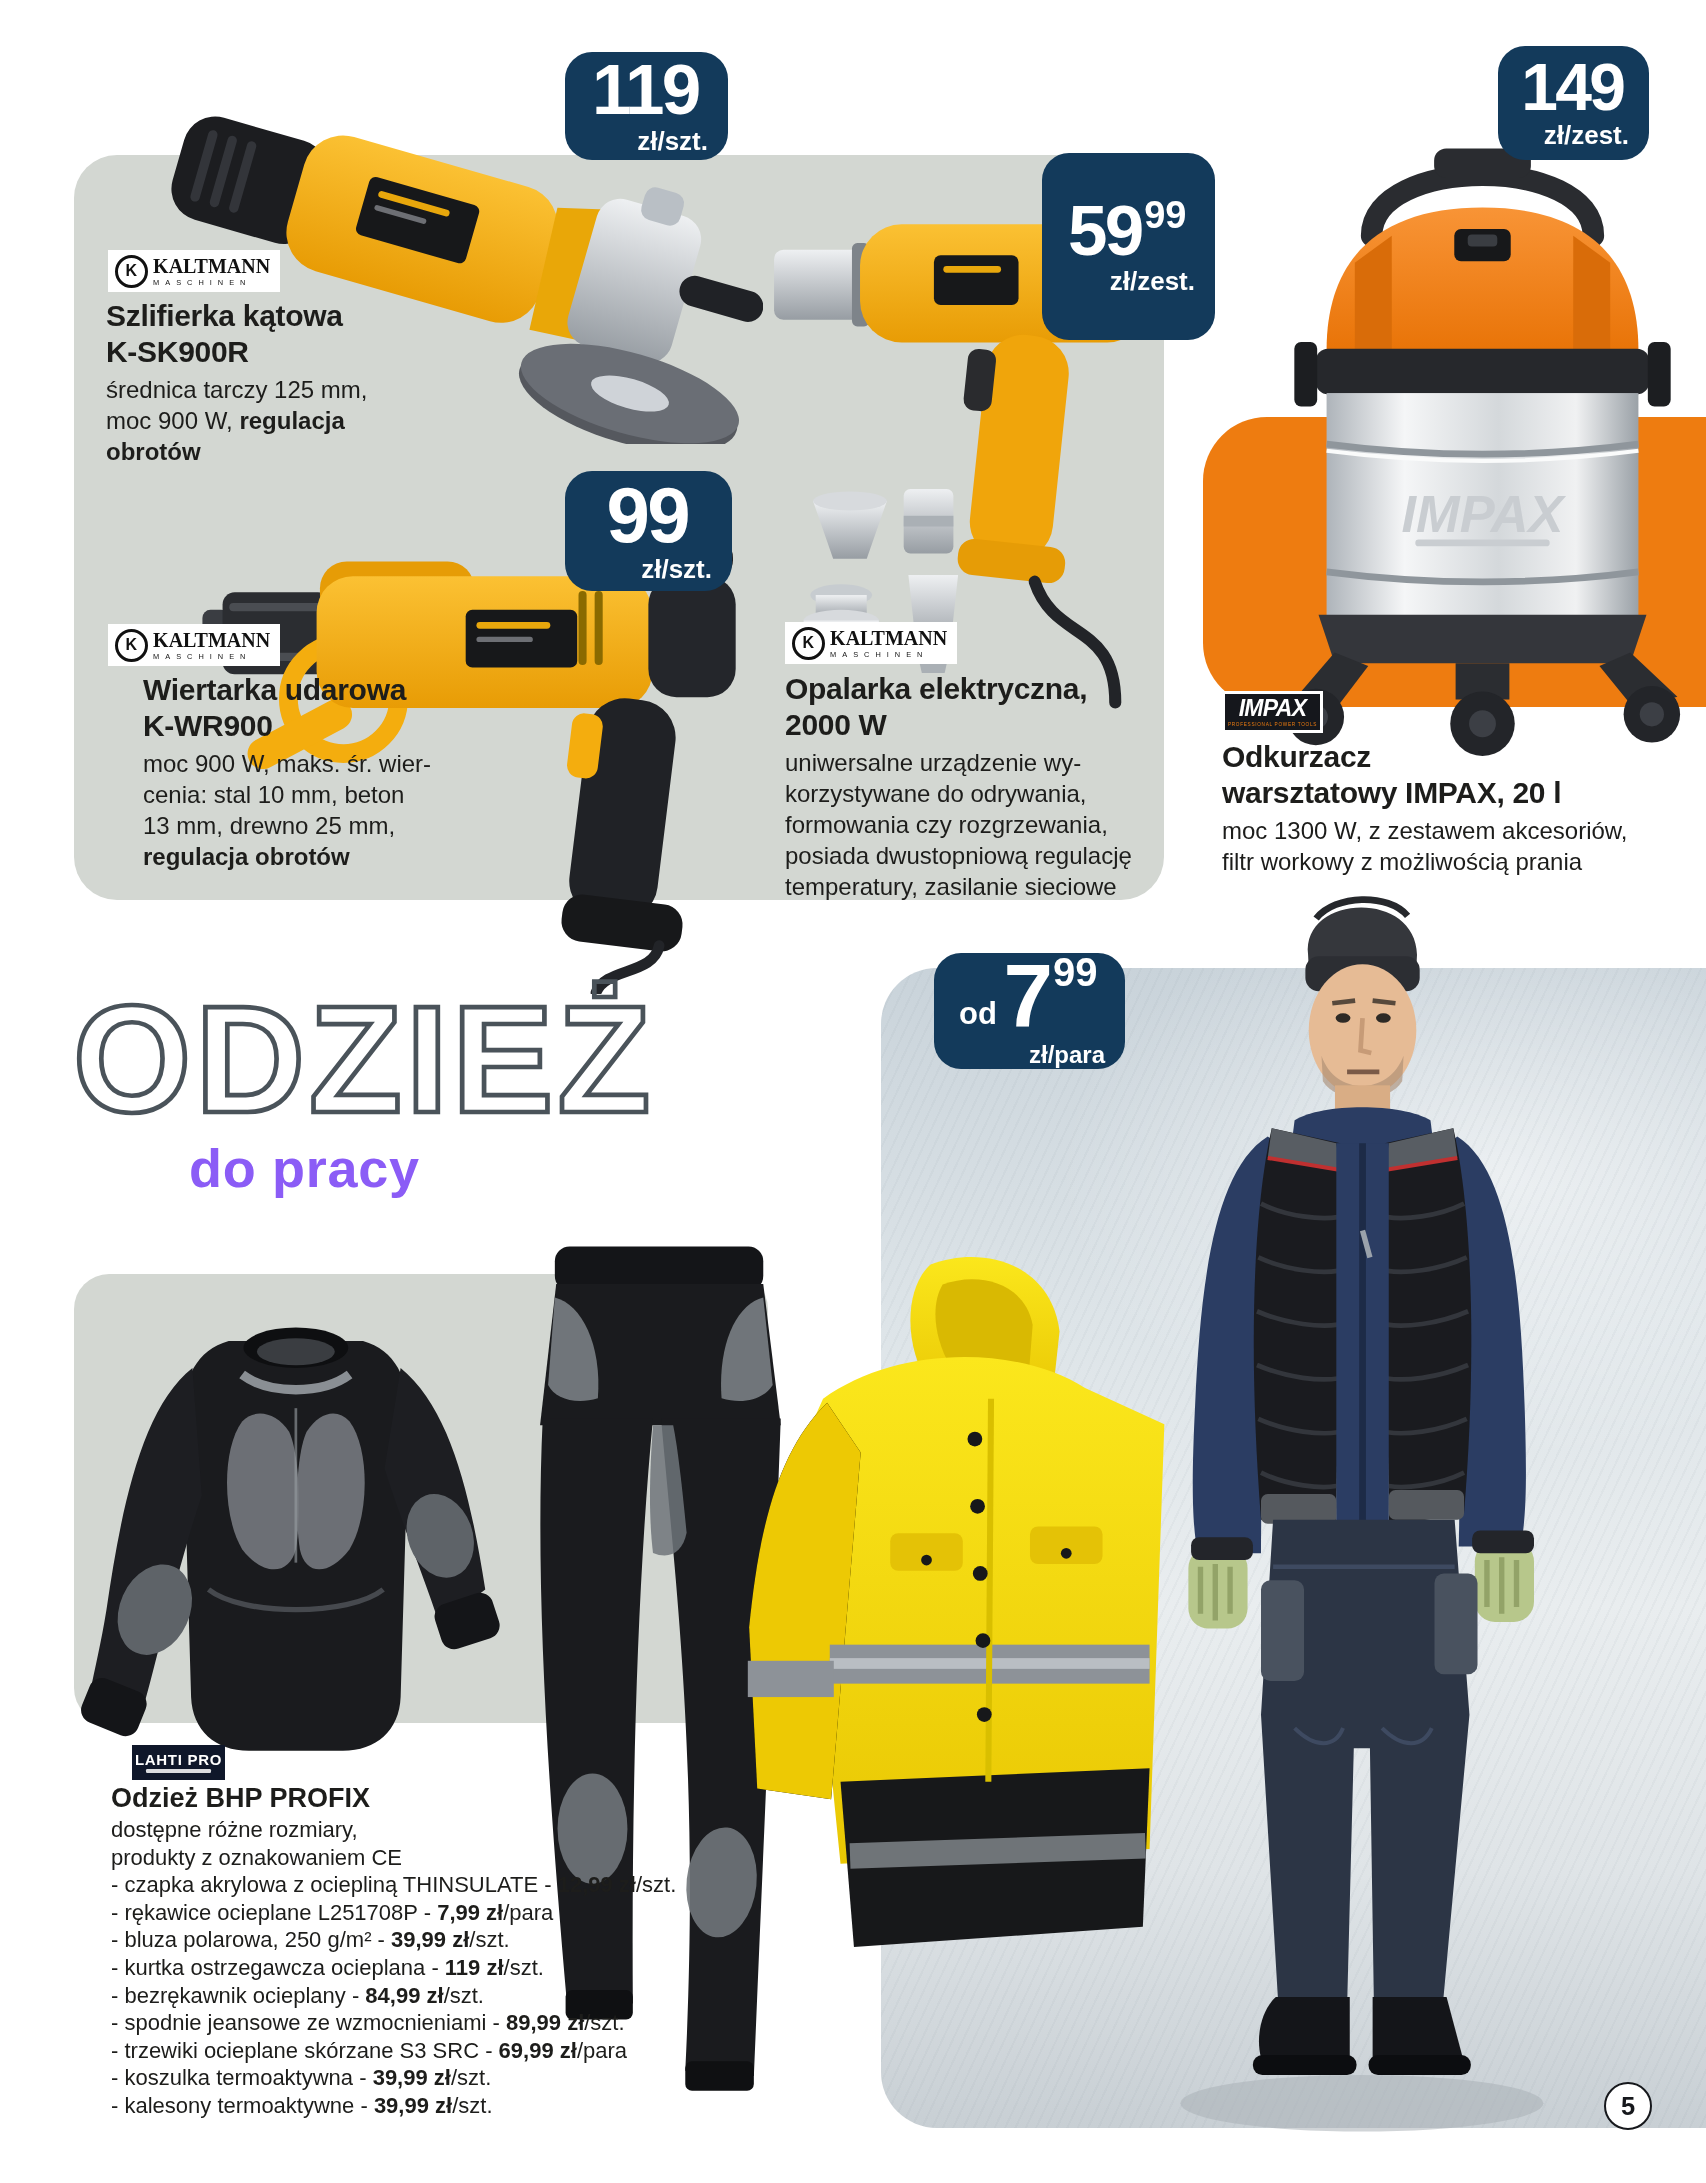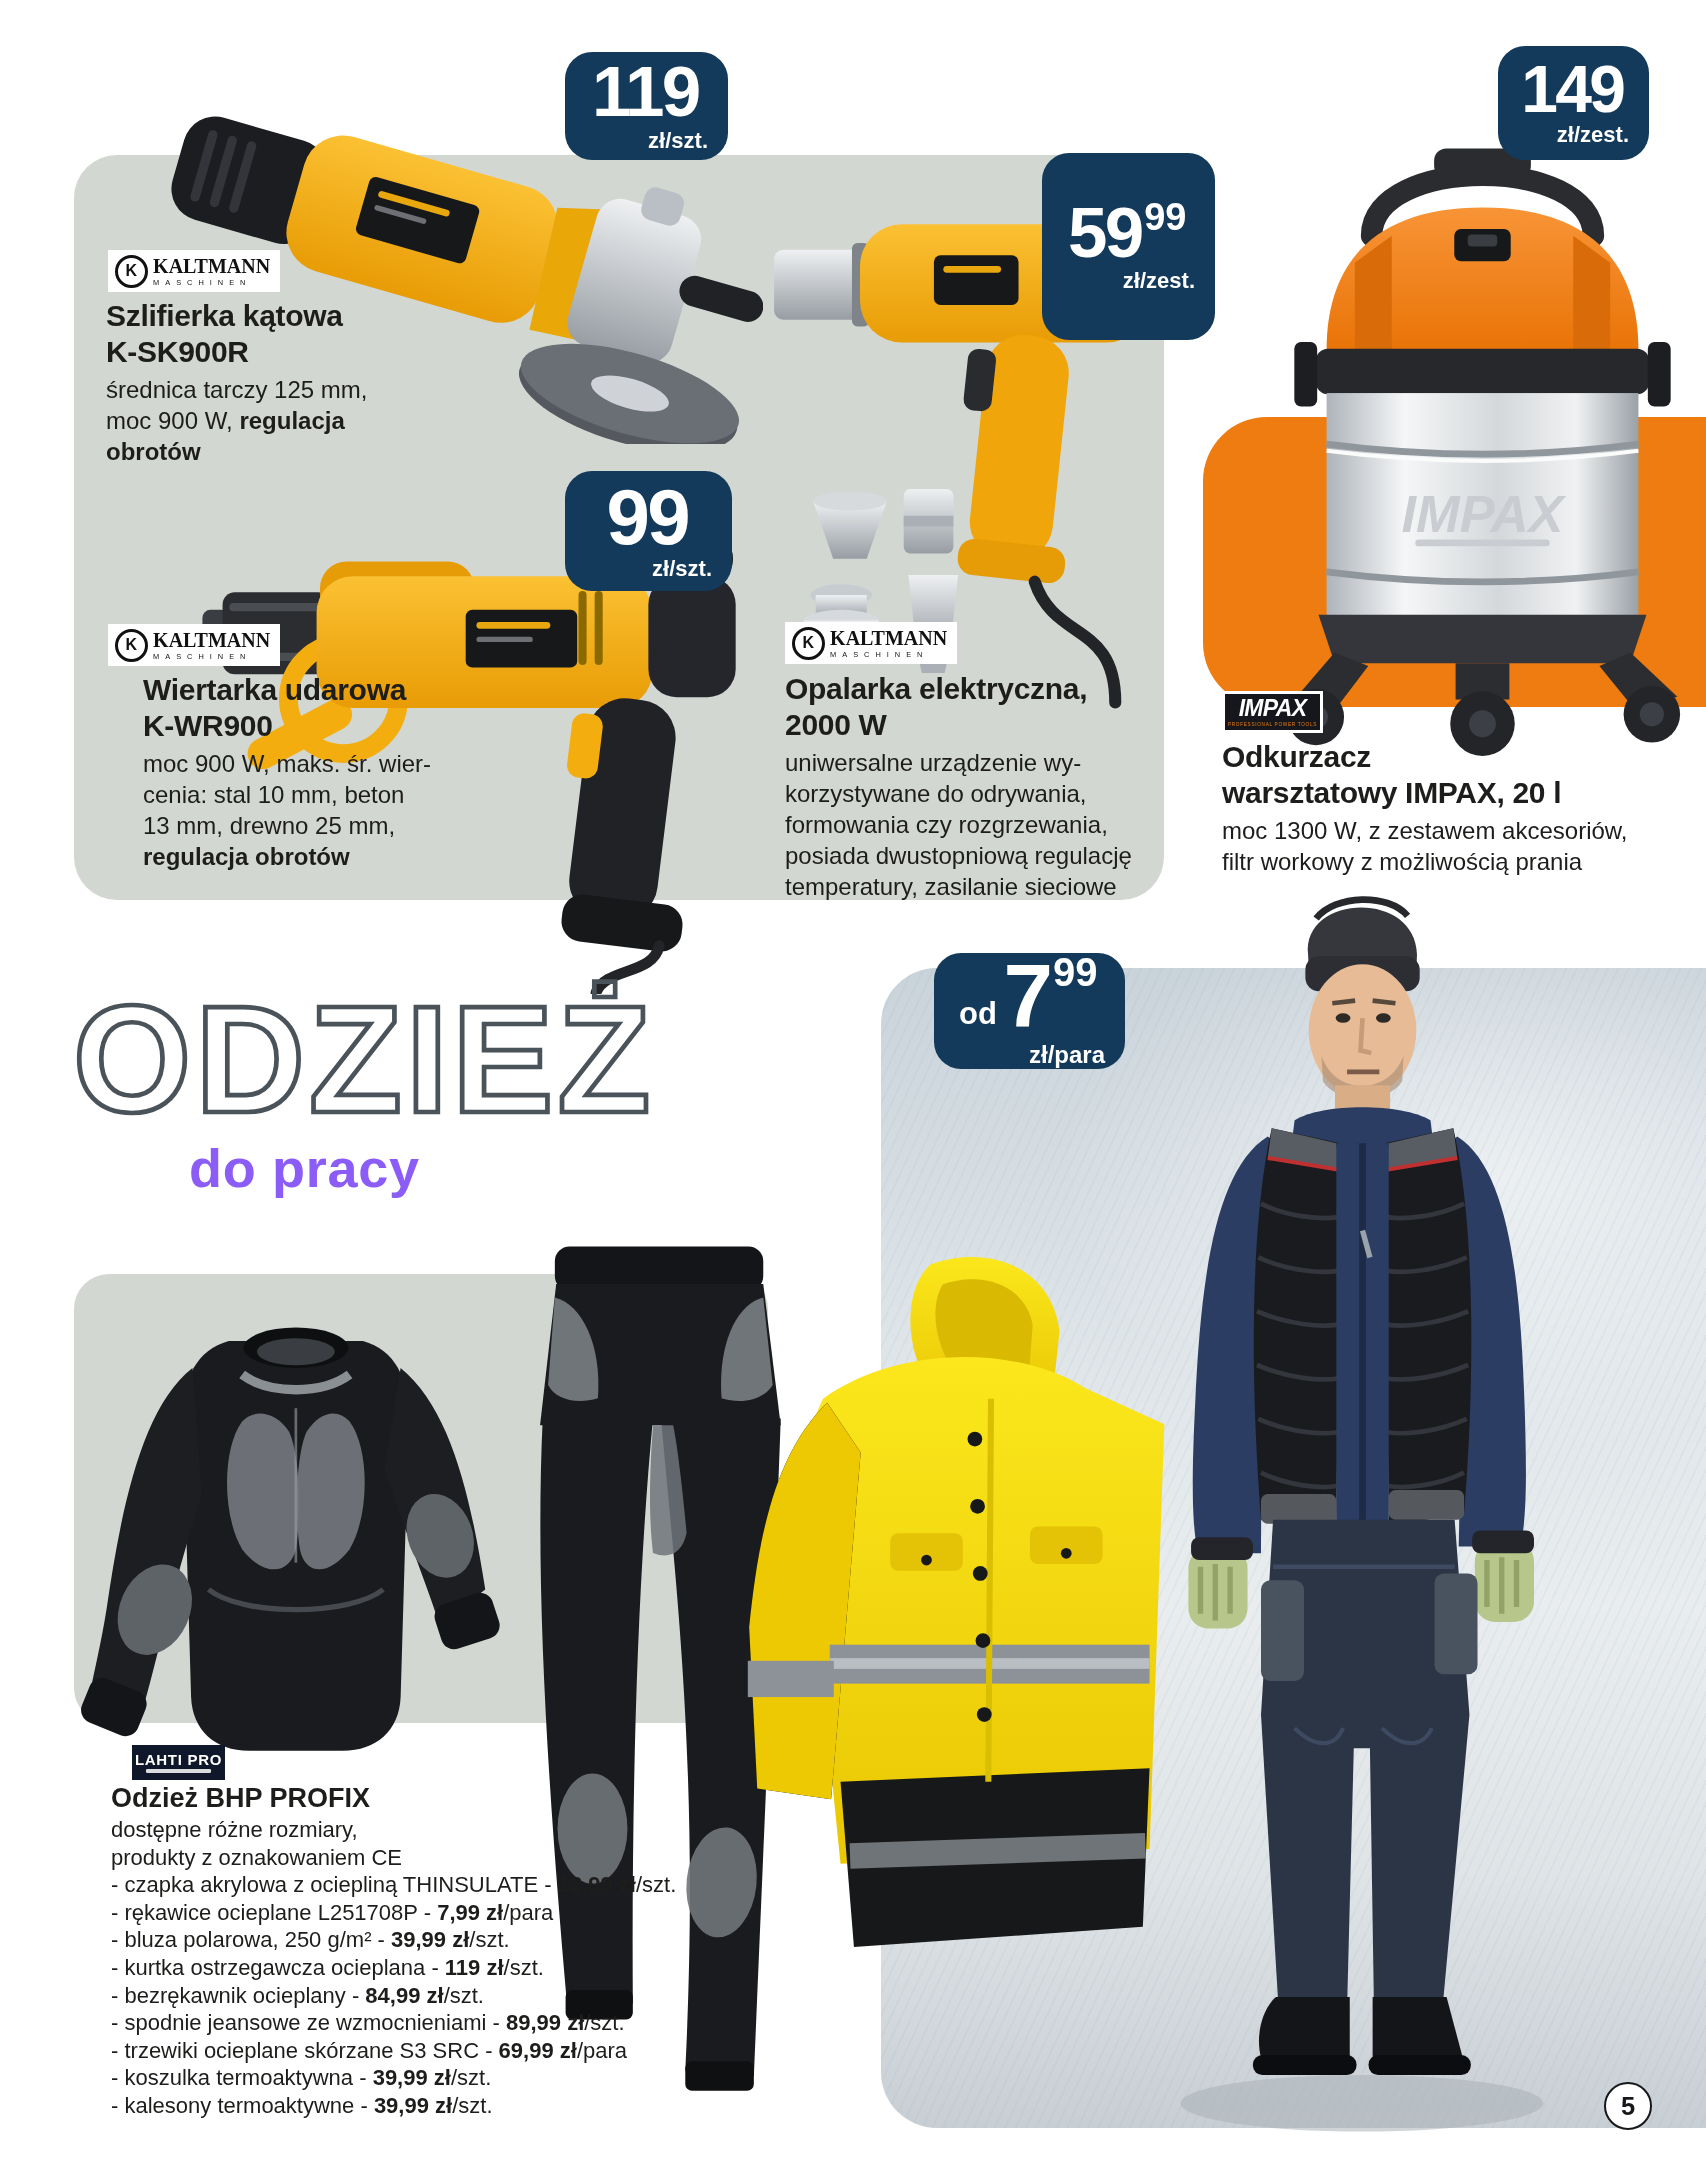--- a/index.html
+++ b/index.html
@@ -17,21 +17,21 @@
         linear-gradient(180deg,#c9d3da 0%,#dde4e8 30%,#e9edef 55%,#dfe4e7 78%,#c8cfd4 100%);}
   .panel-photo:after{content:"";position:absolute;inset:0;border-radius:56px 0 0 56px;
         background:repeating-linear-gradient(115deg, rgba(120,135,145,.06) 0 2px, rgba(255,255,255,0) 2px 9.4px);}
   
   .badge{position:absolute;background:#133a5b;border-radius:27px;color:#fff;
          display:flex;flex-direction:column;align-items:flex-end;justify-content:center;
          box-sizing:border-box;padding:5.4px 20px 9.4px 17.5px;z-index:30;}
   .badge .row{display:flex;align-items:flex-start;justify-content:center;width:100%;}
   .badge .num{font-weight:bold;font-size:71px;line-height:1;letter-spacing:-2.7px;}
   .badge .cents{font-weight:bold;font-size:38px;line-height:1;margin-top:1.3px;margin-left:2.7px;}
-  .badge .unit{font-weight:bold;font-size:22px;line-height:1;margin-top:2.7px;}
+  .badge .unit{font-weight:bold;font-size:26px;line-height:1;margin-top:2.7px;}
   .badge .prefix{font-weight:bold;font-size:31px;line-height:1;align-self:flex-end;margin:0 6.7px 10.8px 0;}
   
   .logo-kaltmann{position:absolute;background:#fff;width:172px;height:42px;display:flex;align-items:center;
         padding:2.7px 6.7px;box-sizing:border-box;z-index:25;}
   .lk-circle{width:27px;height:27px;border:3.4px solid #111;border-radius:50%;display:flex;align-items:center;
         justify-content:center;font-weight:bold;font-size:16px;color:#111;flex:0 0 auto;}
   .lk-text{margin-left:5.4px;display:flex;flex-direction:column;}
   .lk-name{font-weight:bold;font-size:20px;letter-spacing:0;color:#111;font-family:"Liberation Serif","DejaVu Serif",serif;}
   .lk-sub{font-size:7.4px;letter-spacing:6px;color:#111;margin-top:0.7px;}
   .logo-impax{position:absolute;background:#15171c;border:3.4px solid #fff;width:101px;height:42px;

